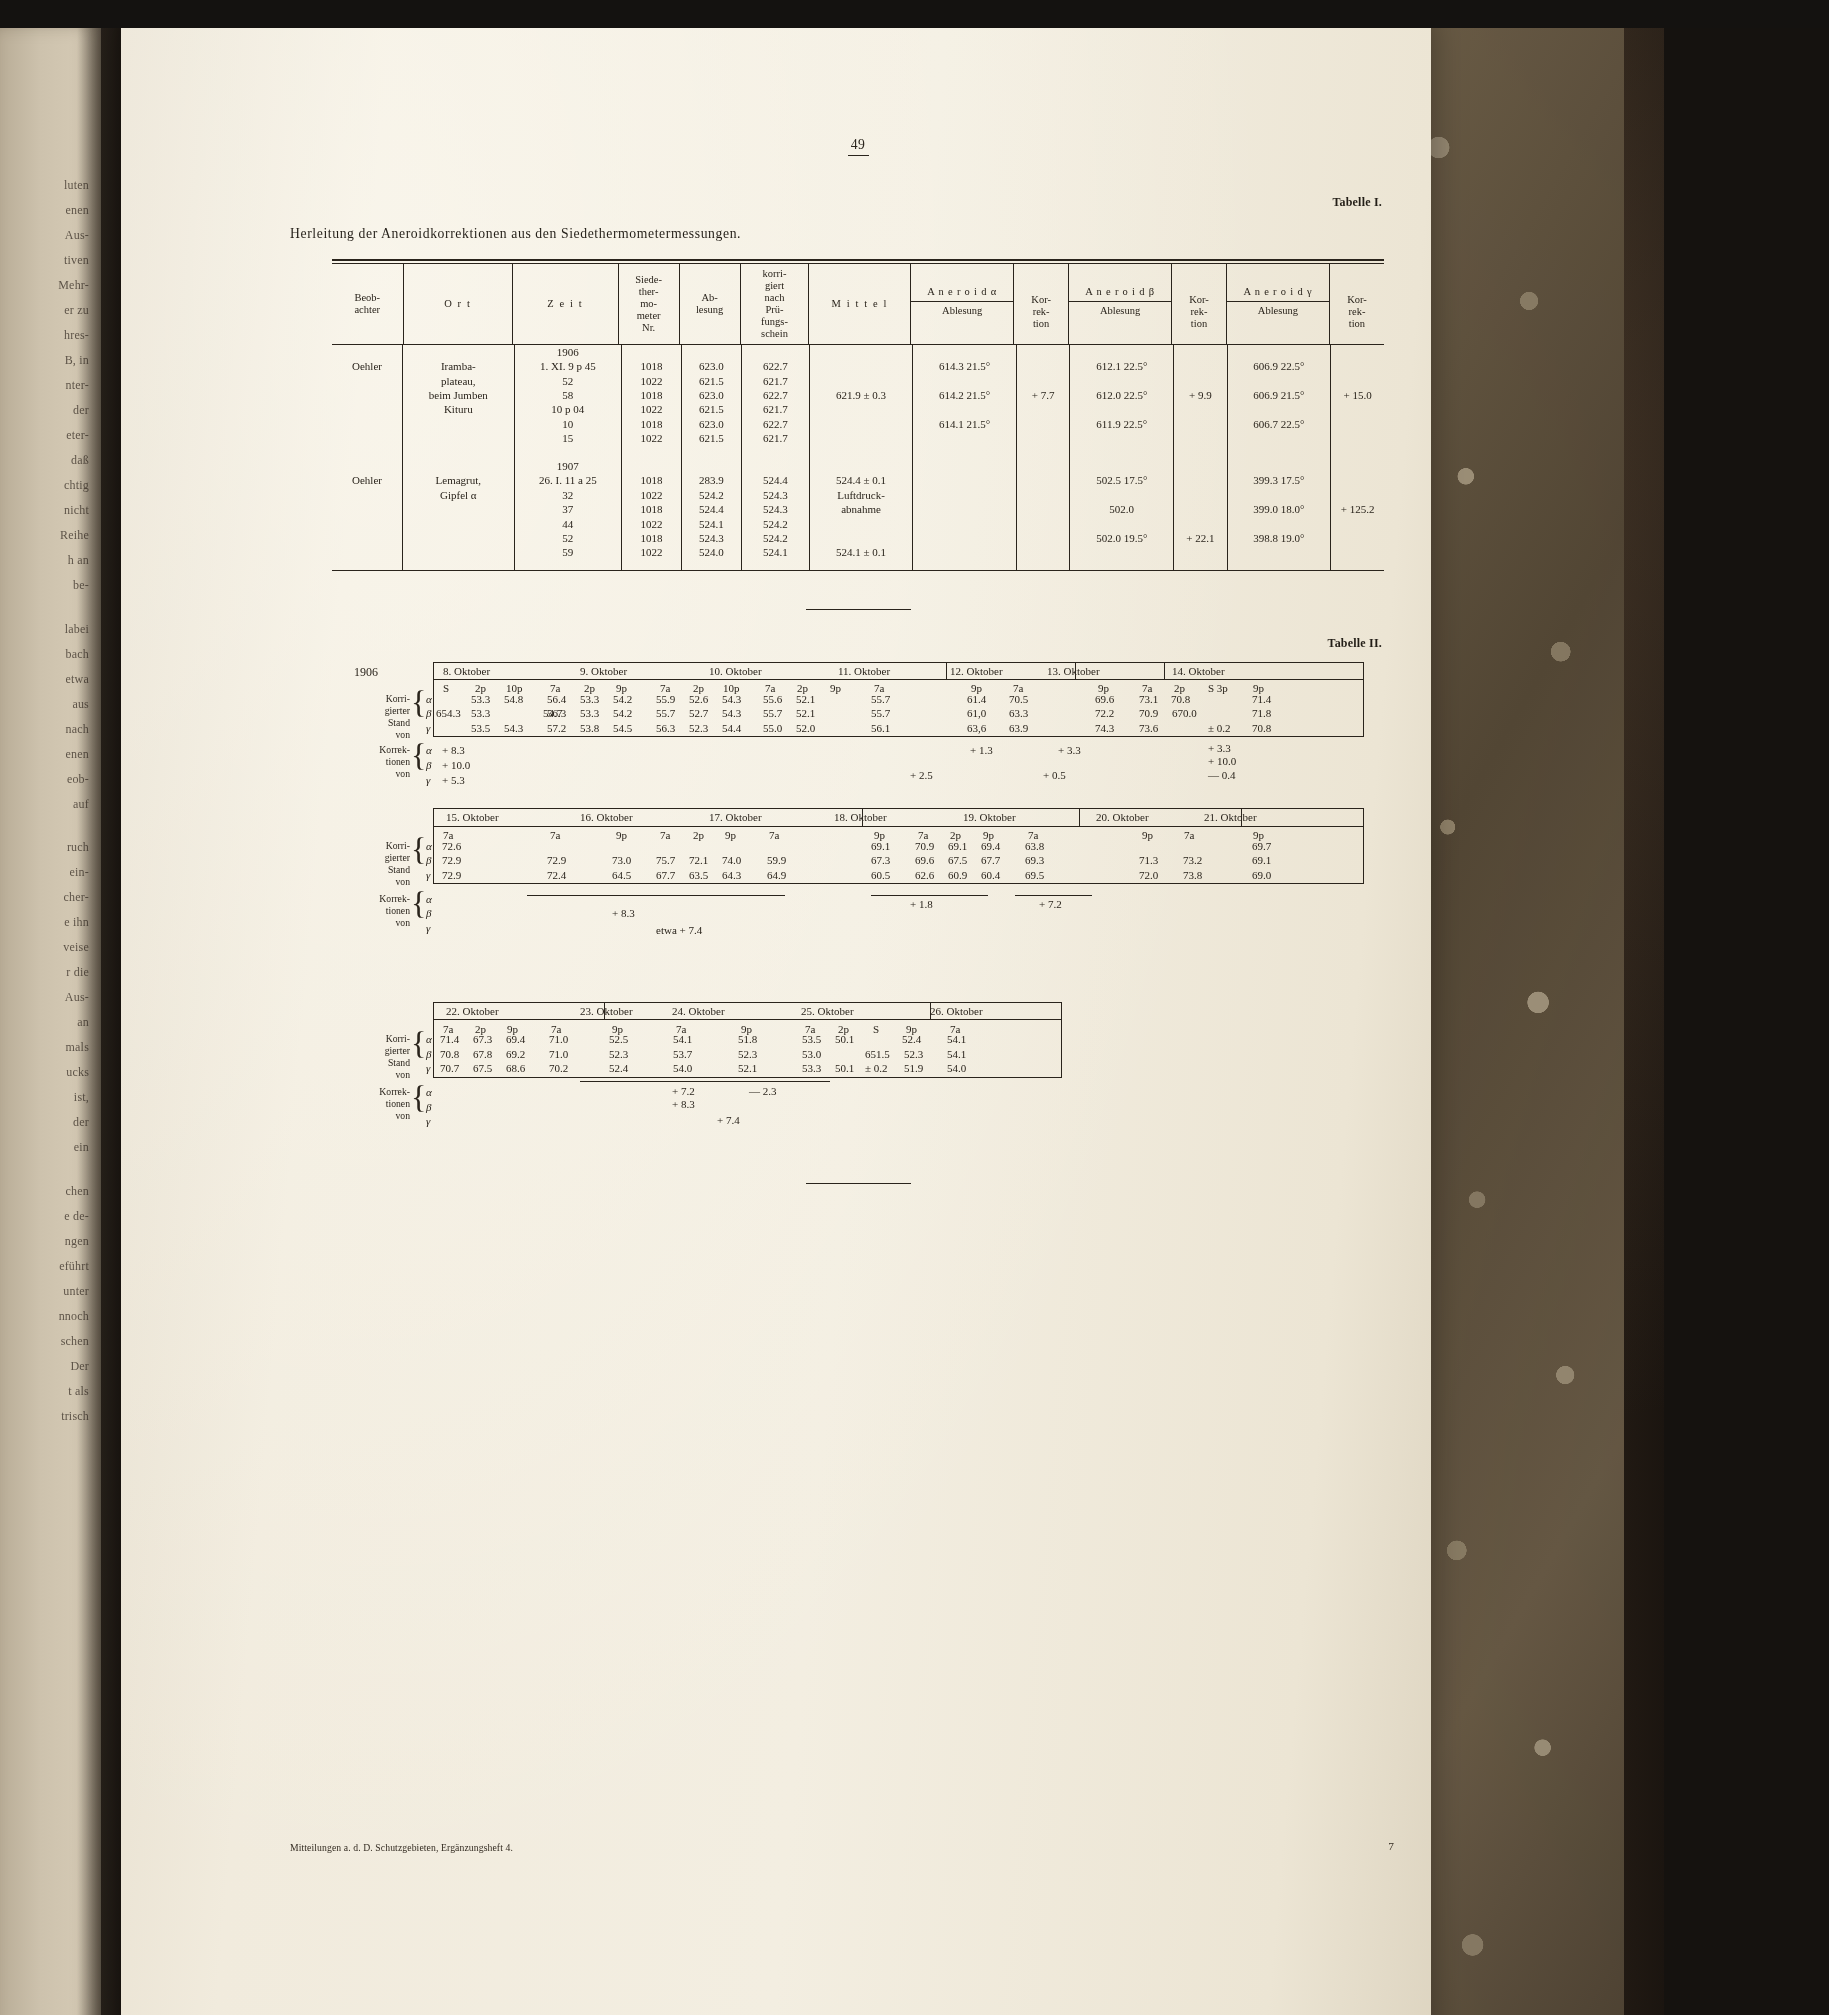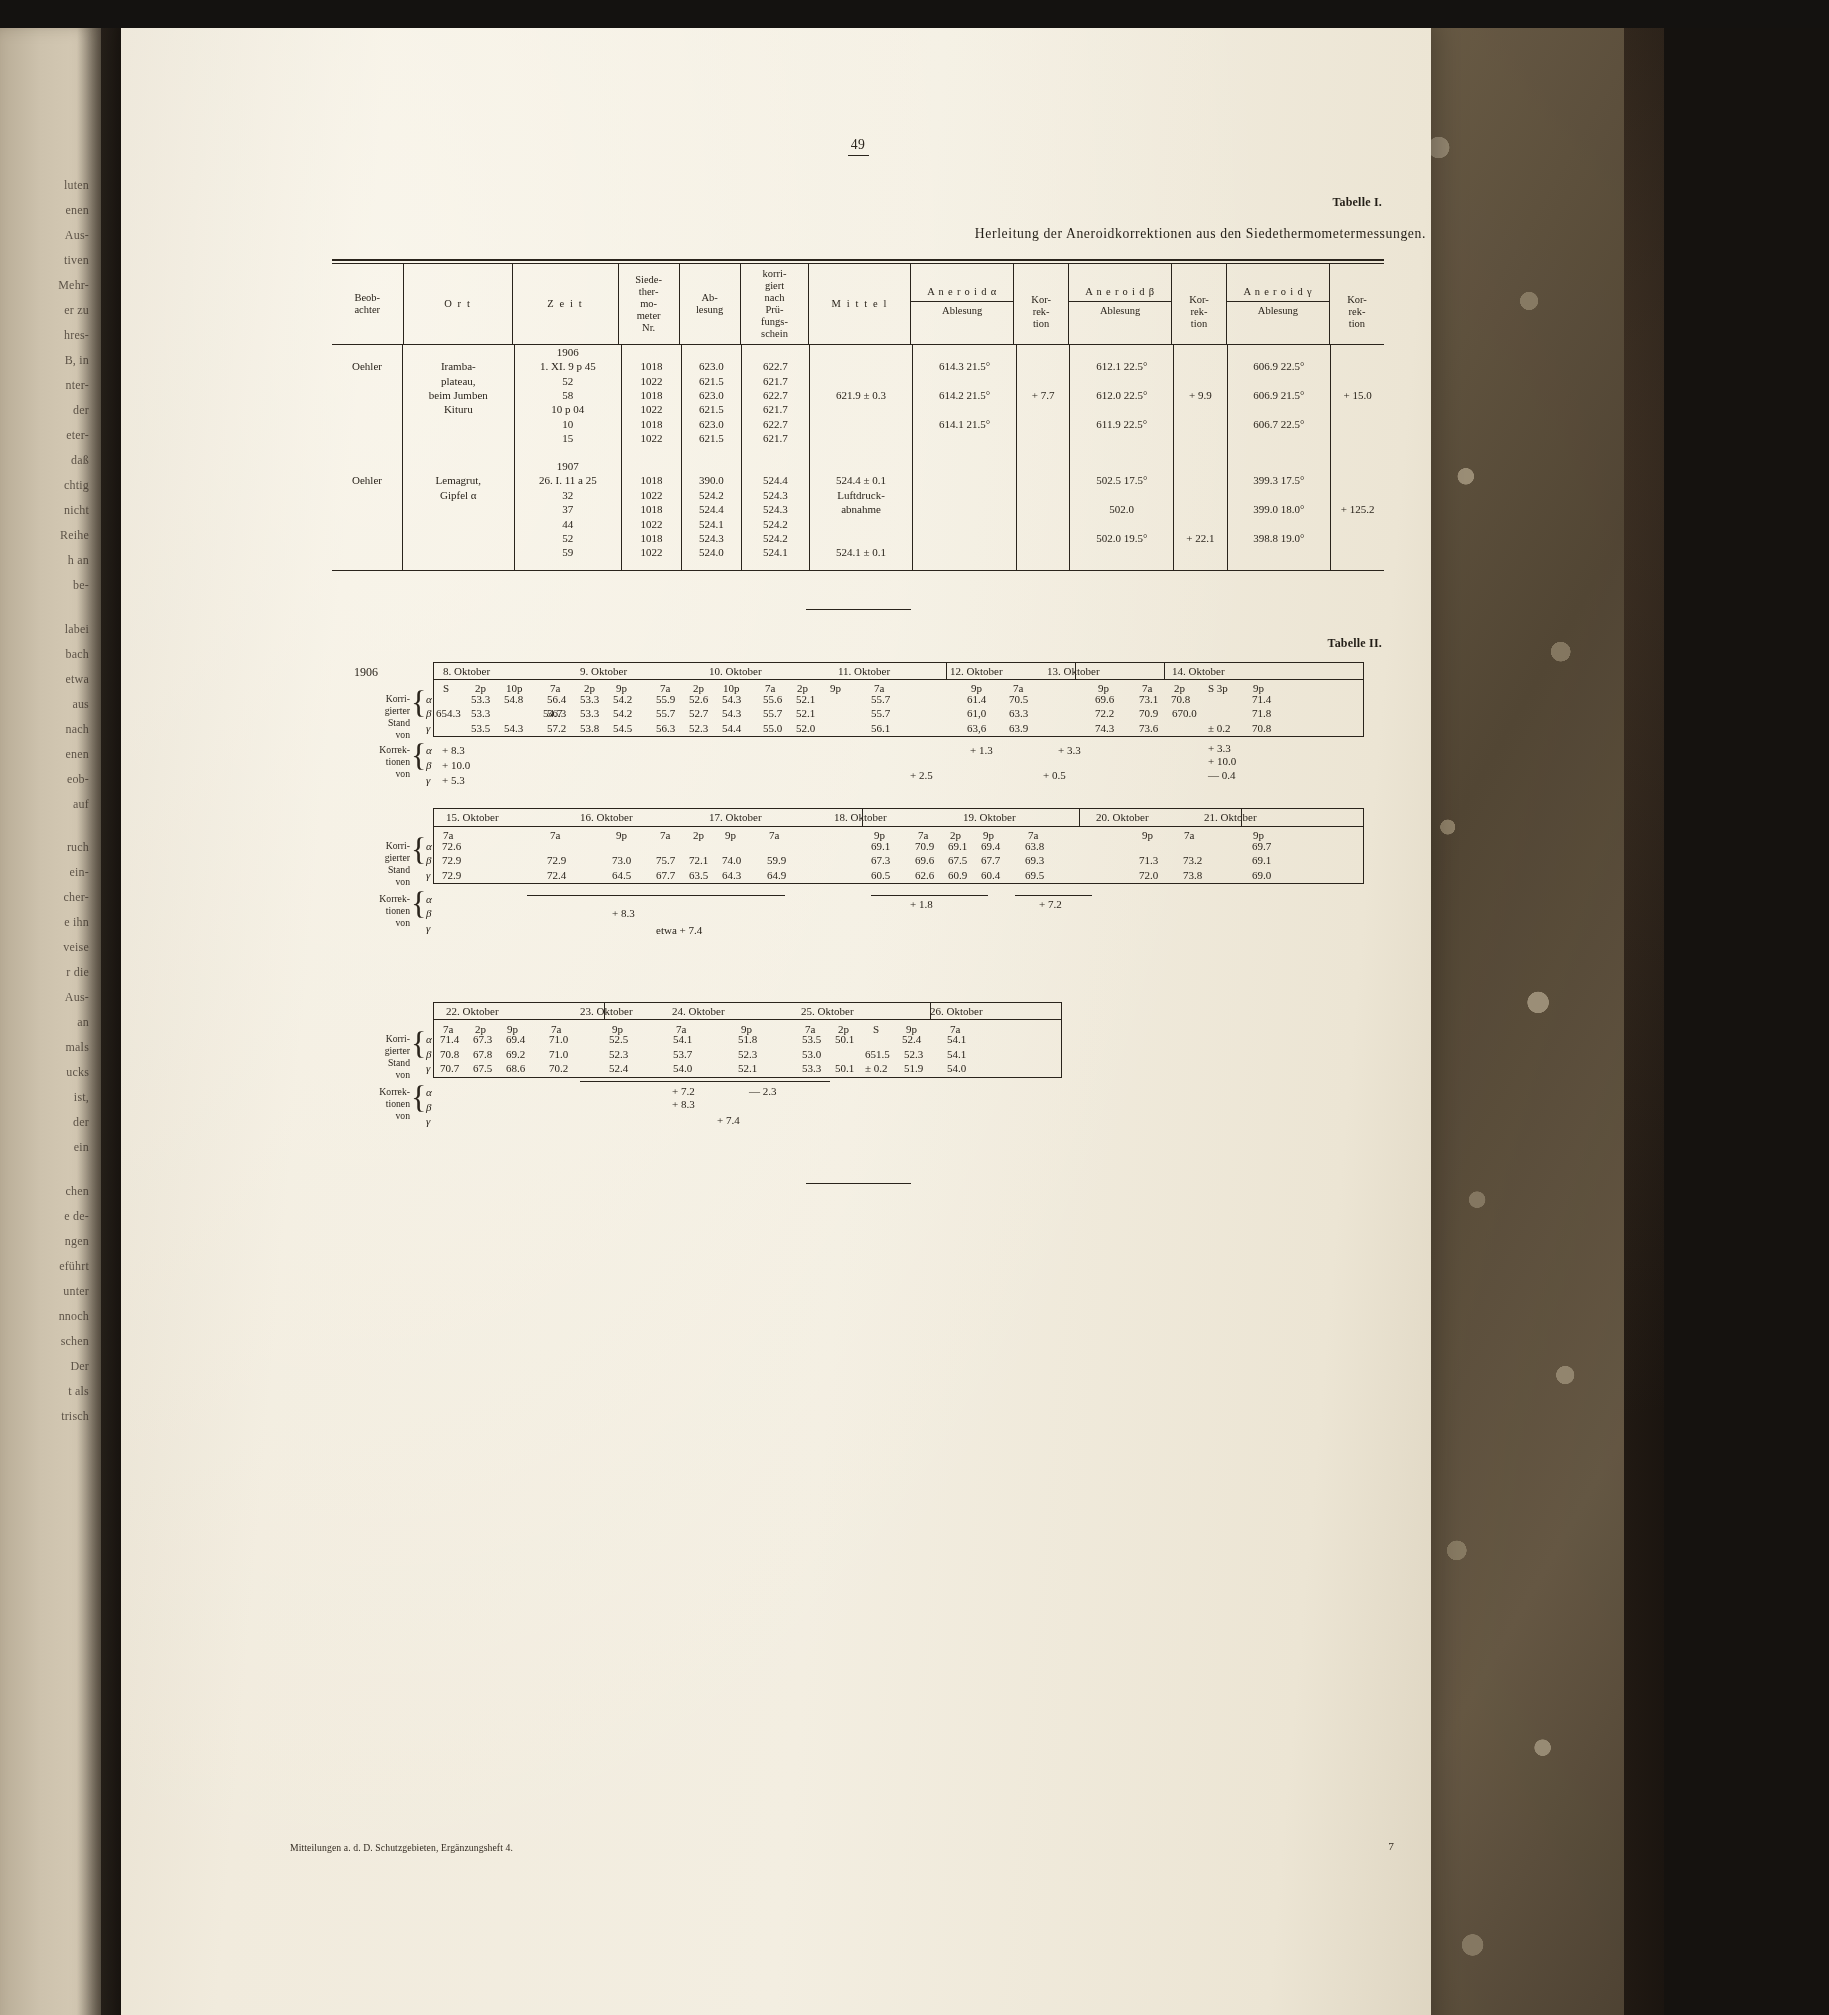--- a/index.html
+++ b/index.html
@@ -134,21 +134,21 @@
     font-size: 12px;
     font-weight: bold;
     letter-spacing: 0.2px;
     margin-top: 40px;
     padding-right: 44px;
     color: #231e17;
   }
   .tab-label-2 { margin-top: 0; }
 
   .caption {
-    text-align: right;
+    text-align: left;
     font-size: 13.7px;
     letter-spacing: 0.6px;
     margin: 16px 0 17px 0;
     color: #231e17;
   }
 
   
   .t1wrap {
     margin: 0 auto;
     width: 1052px;
@@ -533,21 +533,21 @@
                 <td class="vline"></td>
             <td class="vline"></td>
                 <td class="vline"></td>
           </tr>
 
           <tr class="rowline">
             <td class="num">Oehler</td>
             <td class="vline num">Lemagrut,</td>
             <td class="vline num">26. I.  11 a 25</td>
             <td class="vline num">1018</td>
-            <td class="vline num">390.0</td>
+            <td class="vline num">283.9</td>
             <td class="vline num">524.4</td>
             <td class="vline num">524.4 ± 0.1</td>
             <td class="vline"></td>
             <td class="vline"></td>
             <td class="vline num">502.5   17.5°</td>
             <td class="vline"></td>
             <td class="vline num">399.3   17.5°</td>
             <td class="vline"></td>
           </tr>
 

